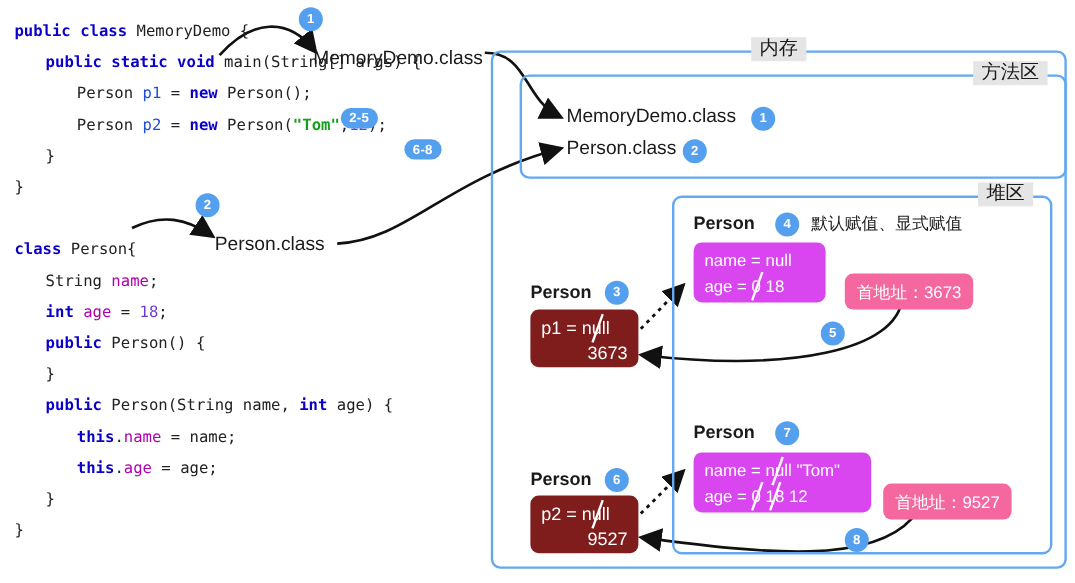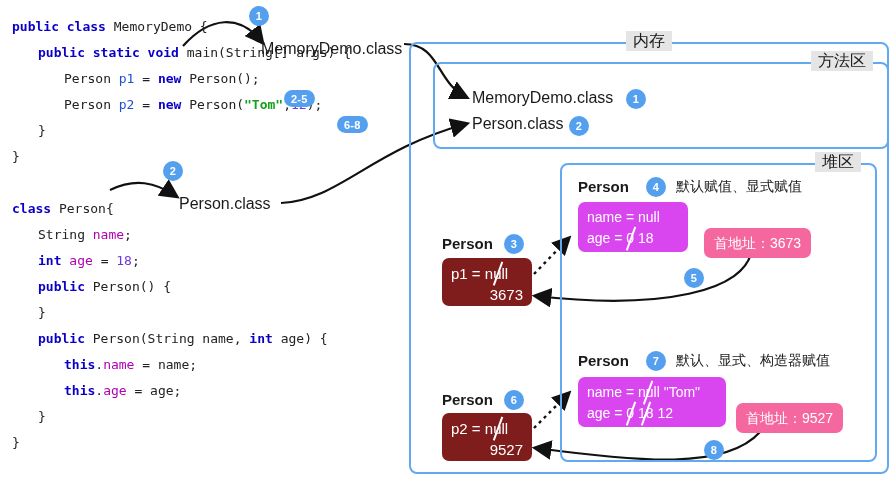--- a/index.html
+++ b/index.html
@@ -156,21 +156,20 @@
   <div class="note" style="left:676px;top:178px;">默认赋值、显式赋值</div>
   <div class="pbox" style="left:578px;top:202px;width:110px;height:50px;">
     <div><span>name = </span><span>null</span></div>
     <div><span>age = </span><span class="strike">0</span>&nbsp;<span>18</span></div>
   </div>
   <div class="addr" style="left:704px;top:228px;"><span>首地址：</span><span>3673</span></div>
   <div class="badge c" style="left:684px;top:268px;">5</div>
 
   <div class="objlabel" style="left:578px;top:352px;">Person</div>
   <div class="badge c" style="left:646px;top:351px;">7</div>
-  <div class="note" style="left:676px;top:352px;">默认、显式、构造器赋值</div>
   <div class="pbox" style="left:578px;top:377px;width:148px;height:50px;">
     <div><span>name = </span><span class="strike">null</span>&nbsp;<span>"Tom"</span></div>
     <div><span>age = </span><span class="strike">0</span>&nbsp;<span class="strike">18</span>&nbsp;<span>12</span></div>
   </div>
   <div class="addr" style="left:736px;top:403px;"><span>首地址：</span><span>9527</span></div>
   <div class="badge c" style="left:704px;top:440px;">8</div>
 
 </div>
 
 </body></html>

